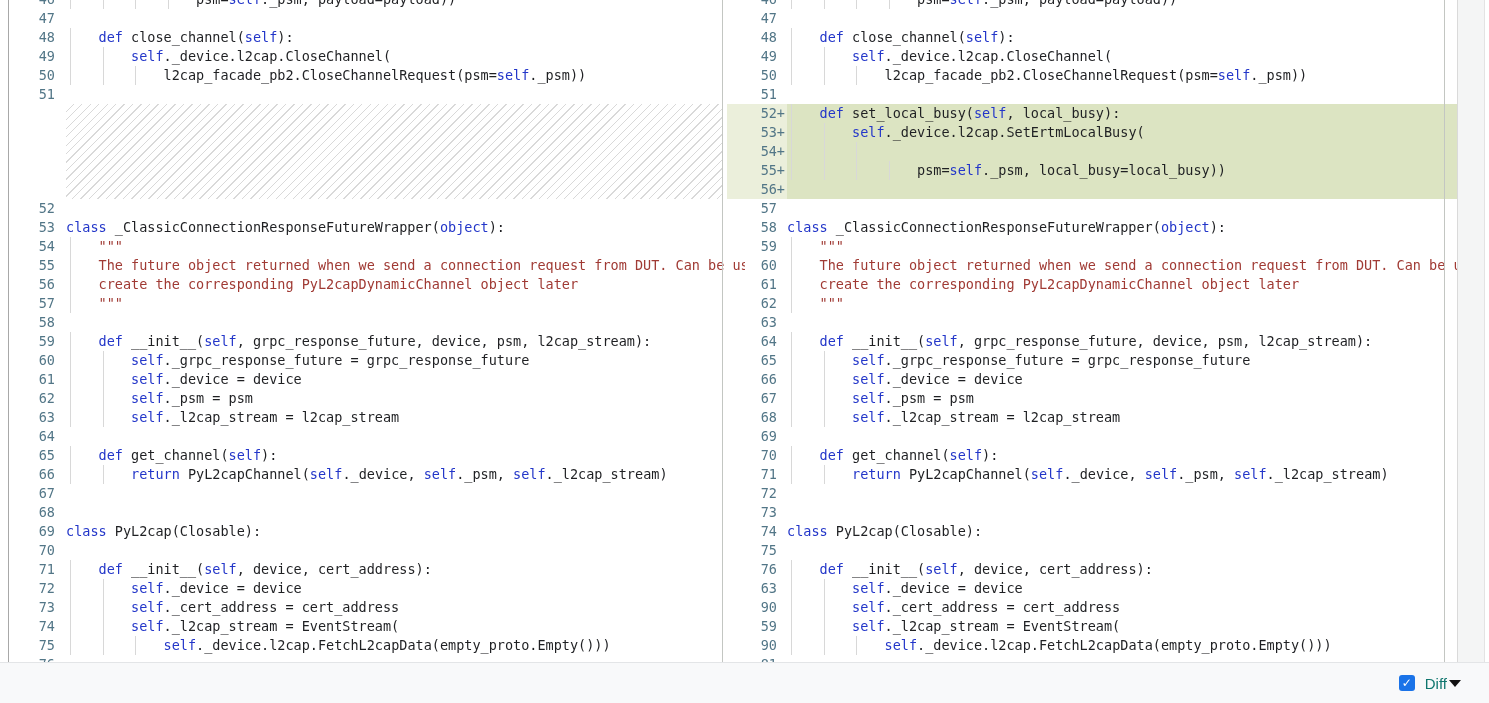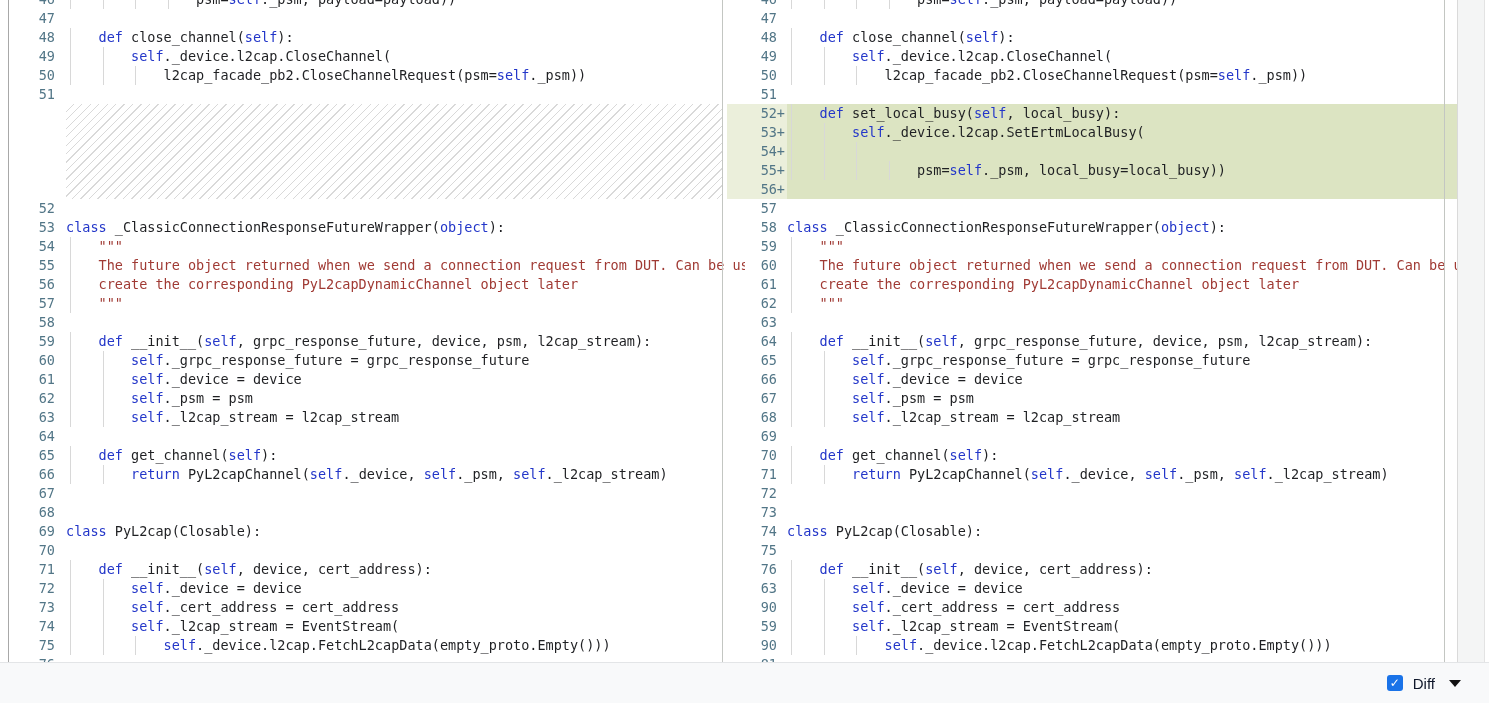--- a/index.html
+++ b/index.html
@@ -32,21 +32,21 @@
   .scroll-track{position:absolute;left:1457px;top:0;width:26px;height:662px;z-index:2;
     background:#f4f5f5;border-left:1px solid #dadada;border-right:1px solid #e3e3e3;}
 
   .footer{position:absolute;left:0;top:662px;width:1489px;height:41px;z-index:10;
     box-sizing:border-box;background:#f8f9fa;border-top:1px solid #e3e5e7;
     display:flex;align-items:center;justify-content:flex-end;padding-right:28px;
     font-family:"Liberation Sans","DejaVu Sans",sans-serif;}
   .checkbox{width:16px;height:16px;border-radius:3px;background:var(--accent);
     color:#ffffff;font-size:12px;font-weight:bold;line-height:16px;text-align:center;
     margin-right:10px;cursor:pointer;}
-  .footer-label{font-size:15px;color:#0f172a;margin-right:14px;}
+  .footer-label{font-size:15px;color:#0f766e;margin-right:2px;}
   .caret{width:0;height:0;border-left:6px solid transparent;border-right:6px solid transparent;
     border-top:7px solid #111111;cursor:pointer;}
 </style>
 </head>
 <body>
 
 <div class="diff-root">
 
   <div class="pane pane-left" id="pane-left">
       <div class="row">

